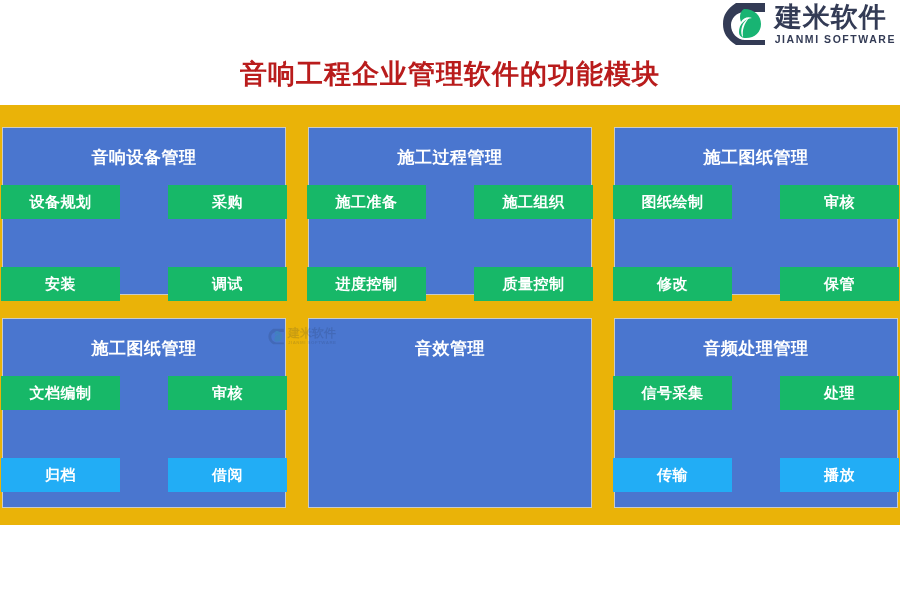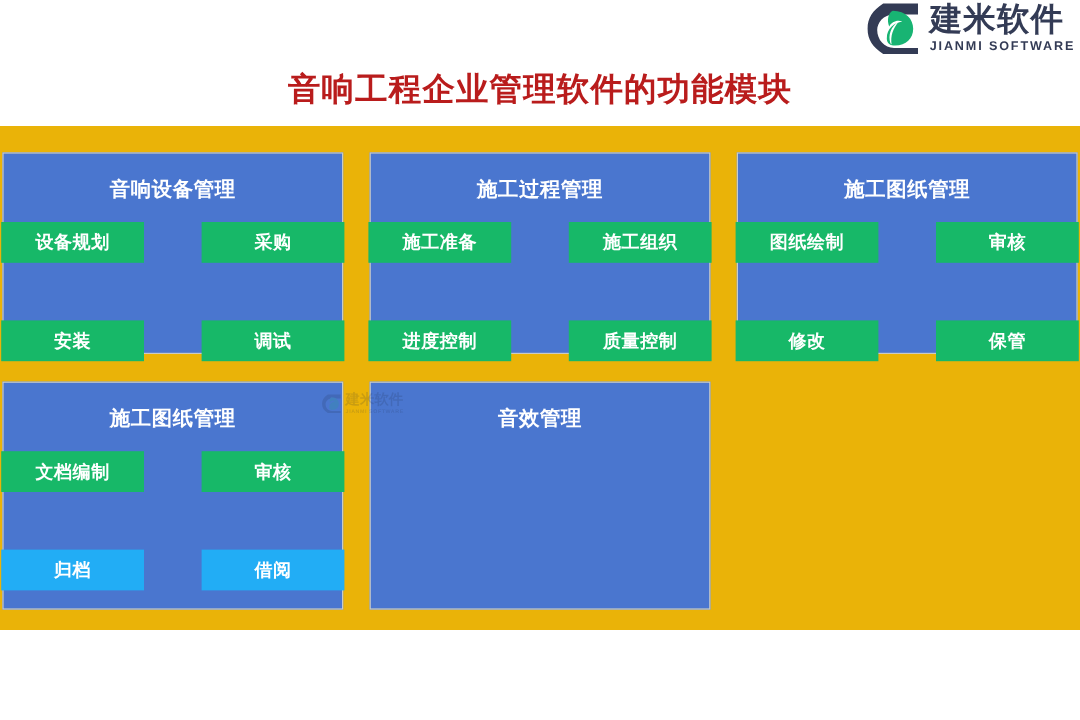--- a/index.html
+++ b/index.html
@@ -212,20 +212,29 @@
         <div class="btn green">审核</div>
         <div class="btn blue">归档</div>
         <div class="btn blue">借阅</div>
       </div>
     </div>
 
     <div class="card">
       <div class="card-title">音效管理</div>
     </div>
 
+    <div class="card">
+      <div class="card-title">音频处理管理</div>
+      <div class="btn-grid">
+        <div class="btn green">信号采集</div>
+        <div class="btn green">处理</div>
+        <div class="btn blue">传输</div>
+        <div class="btn blue">播放</div>
+      </div>
+    </div>
 
   </div>
 </div>
 
 <div class="watermark">
   <svg class="wm-mark" viewBox="0 0 46 44">
     <path d="M14 1 L43 1 L43 10 L23 10 C14 10 9 17 9 23 C9 31 15 38 23 38 L43 38 L43 43 L14 43 C5 37 1 31 1 22 C1 13 5 7 14 1 Z" fill="#1e2a44"></path>
     <path d="M22 7 C33 7 39 14 39 22 C39 30 33 36 24 36 C20 36 17 34 17 30 C17 22 23 17 30 16 C26 14 21 16 19 20 C17 15 18 9 22 7 Z" fill="#18b473"></path>
   </svg>
   <div class="wm-words">

